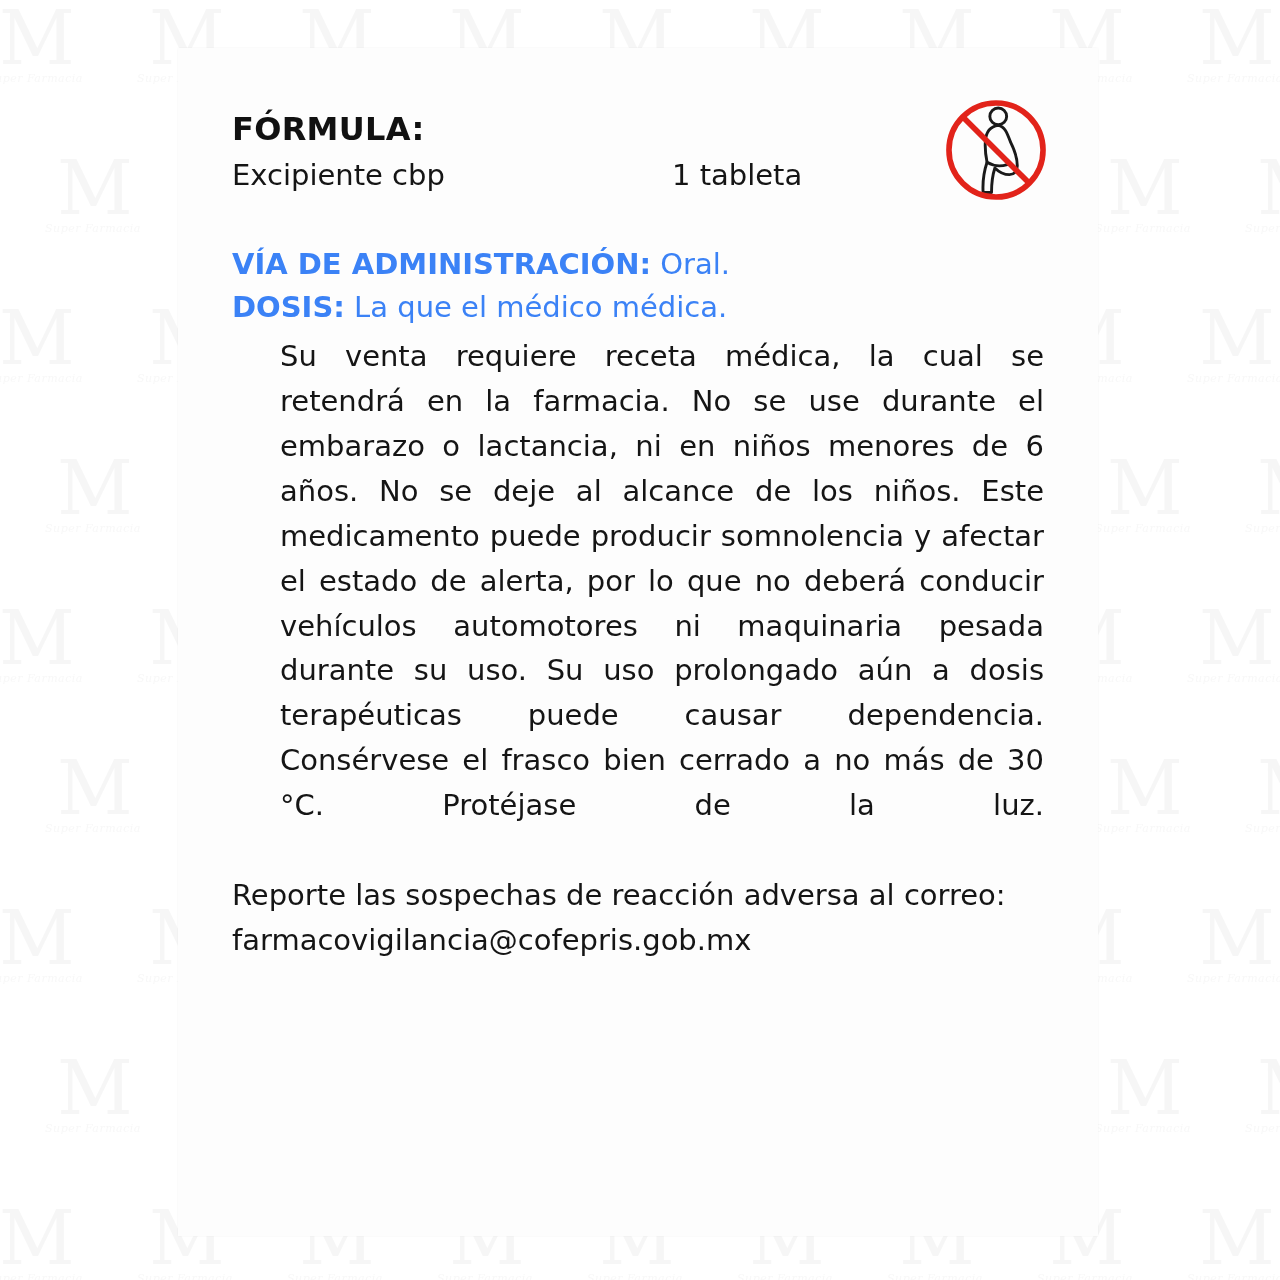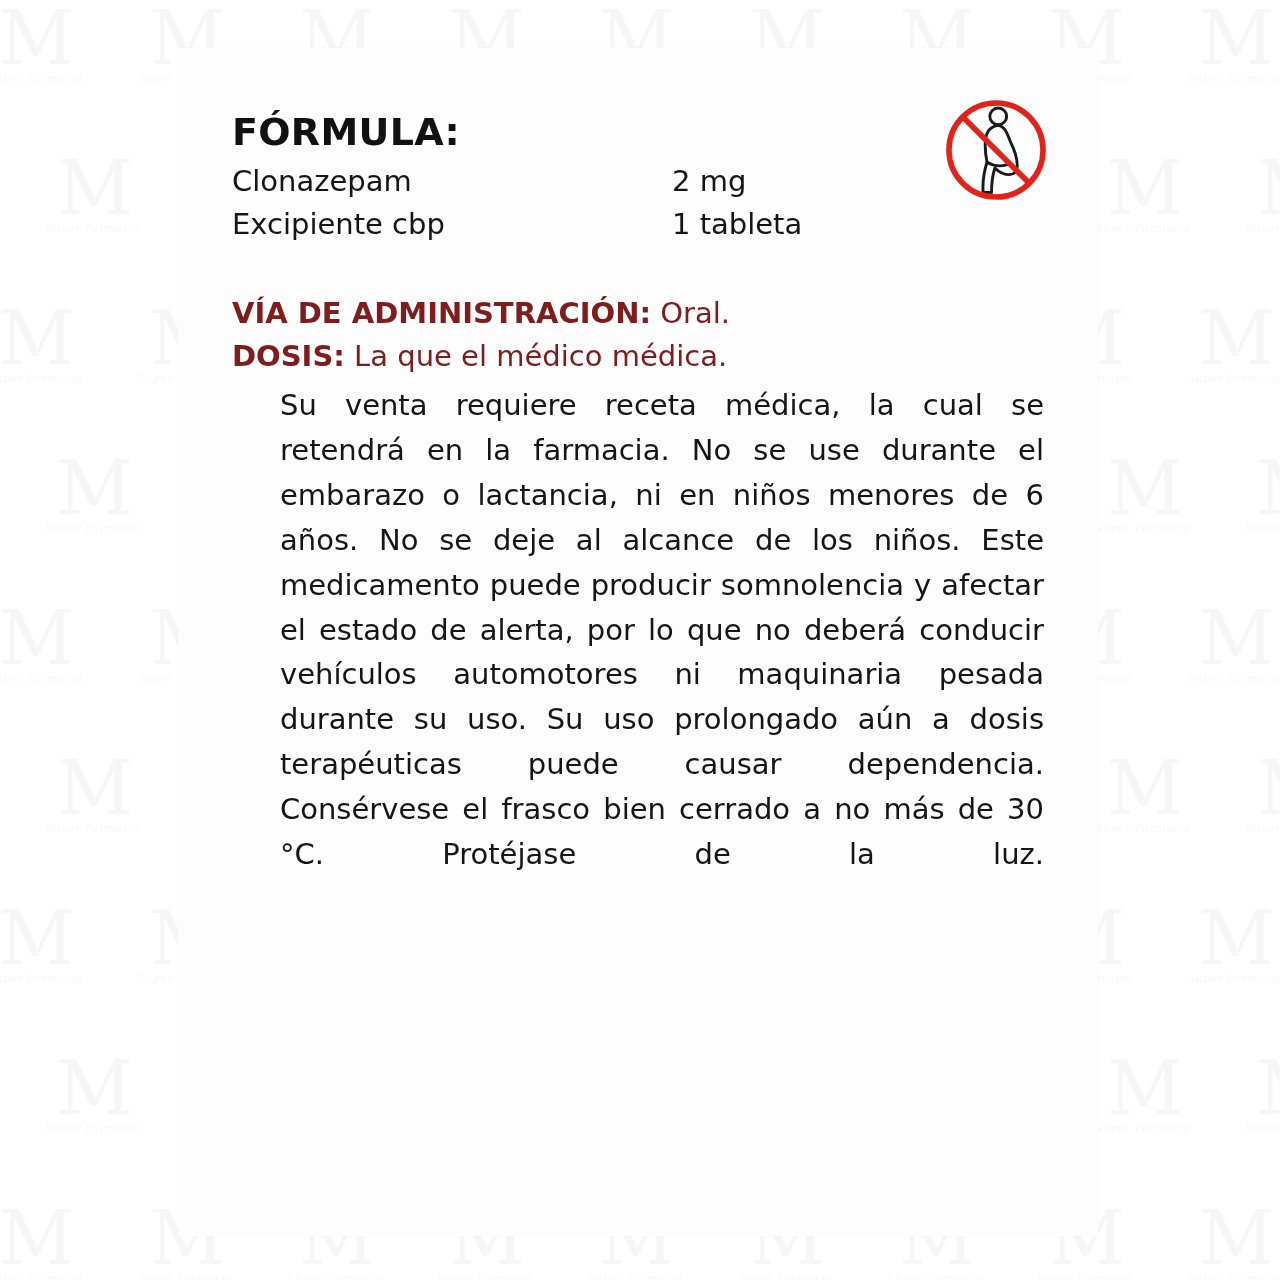--- a/index.html
+++ b/index.html
@@ -68,21 +68,21 @@
     box-shadow: 0 0 2px rgba(0,0,0,0.05);
   }
   #label-inner {
     position: absolute;
     left: 54px;
     top: 62px;
     width: 820px;
   }
 
   .blk-formula-head {
-    font-size: 38px;
+    font-size: 32px;
     font-weight: bold;
     color: #111;
     letter-spacing: 0.3px;
     margin-bottom: 6px;
   }
   .line {
     font-size: 29px;
     color: #151515;
     line-height: 1.48;
     white-space: nowrap;
@@ -93,21 +93,21 @@
     color: #151515;
     line-height: 1.48;
   }
   .ing-name { width: 440px; }
   .ing-val  { }
 
   .gap-1 { height: 46px; }
 
   .kv {
     font-size: 29px;
-    color: #7f1d1d;
+    color: #3b82f6;
     line-height: 1.5;
   }
   .kv b { font-weight: bold; }
 
   #body-text {
     margin-top: 4px;
     font-size: 29px;
     color: #151515;
     line-height: 1.55;
     text-align: justify;
@@ -477,41 +477,38 @@
       </g>
       <circle cx="50" cy="50" r="42" fill="none" stroke="#e2231a" stroke-width="5"></circle>
       <line x1="20" y1="20" x2="80" y2="80" stroke="#e2231a" stroke-width="5"></line>
     </svg>
 
     <div id="label-inner">
 
       <div class="blk-formula-head">FÓRMULA:</div>
 
 
-      <div class="ing-row">
-        <div class="ing-name">Clonazepam</div>
-        <div class="ing-val">2 mg</div>
-      </div>
 
       <div class="ing-row">
         <div class="ing-name">Excipiente cbp</div>
         <div class="ing-val">1 tableta</div>
       </div>
 
       <div class="gap-1"></div>
 
       <div class="kv">
         <b>VÍA DE ADMINISTRACIÓN:</b>
         <span>Oral.</span>
       </div>
 
       <div class="kv">
         <b>DOSIS:</b>
         <span>La que el médico médica.</span>
       </div>
 
       <div id="body-text">
         <p class="justify-force">Su venta requiere receta médica, la cual se retendrá en la farmacia. No se use durante el embarazo o lactancia, ni en niños menores de 6 años. No se deje al alcance de los niños. Este medicamento puede producir somnolencia y afectar el estado de alerta, por lo que no deberá conducir vehículos automotores ni maquinaria pesada durante su uso. Su uso prolongado aún a dosis terapéuticas puede causar dependencia. Consérvese el frasco bien cerrado a no más de 30 °C. Protéjase de la luz.</p>
+        <p class="last">Reporte las sospechas de reacción adversa al correo: farmacovigilancia@cofepris.gob.mx</p>
       </div>
 
     </div>
   </div>
 </div>
 
 </body></html>

